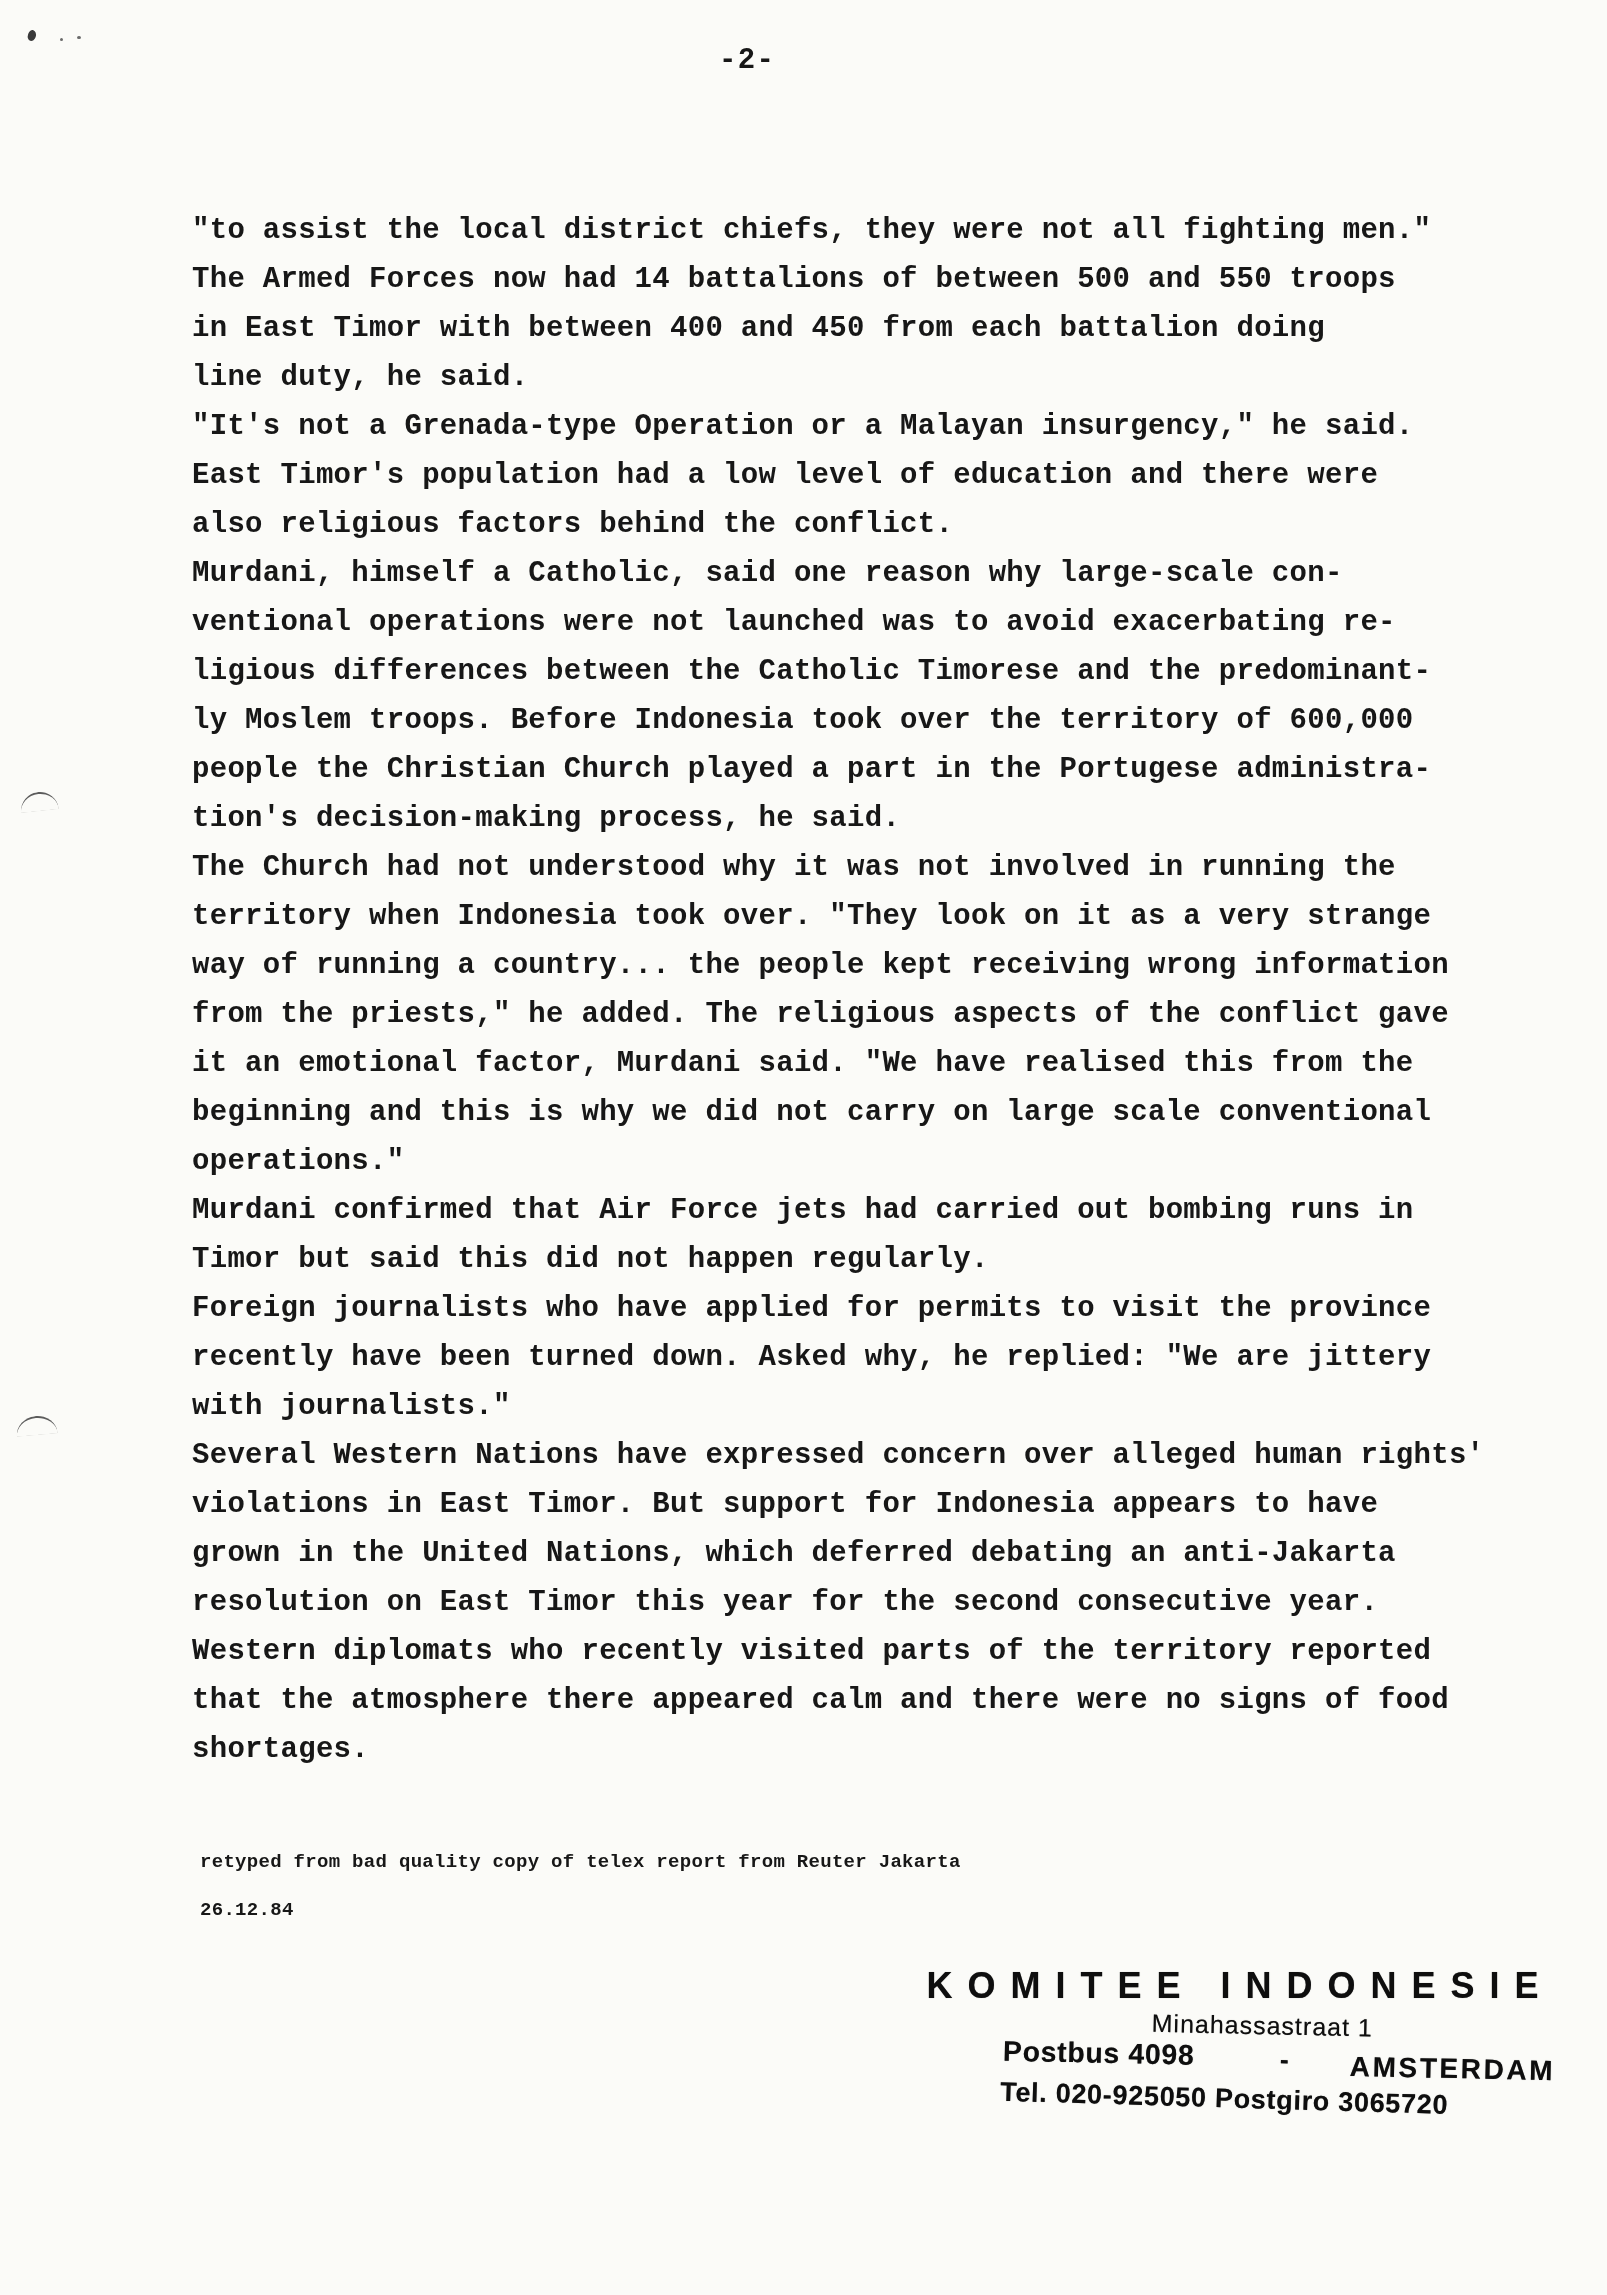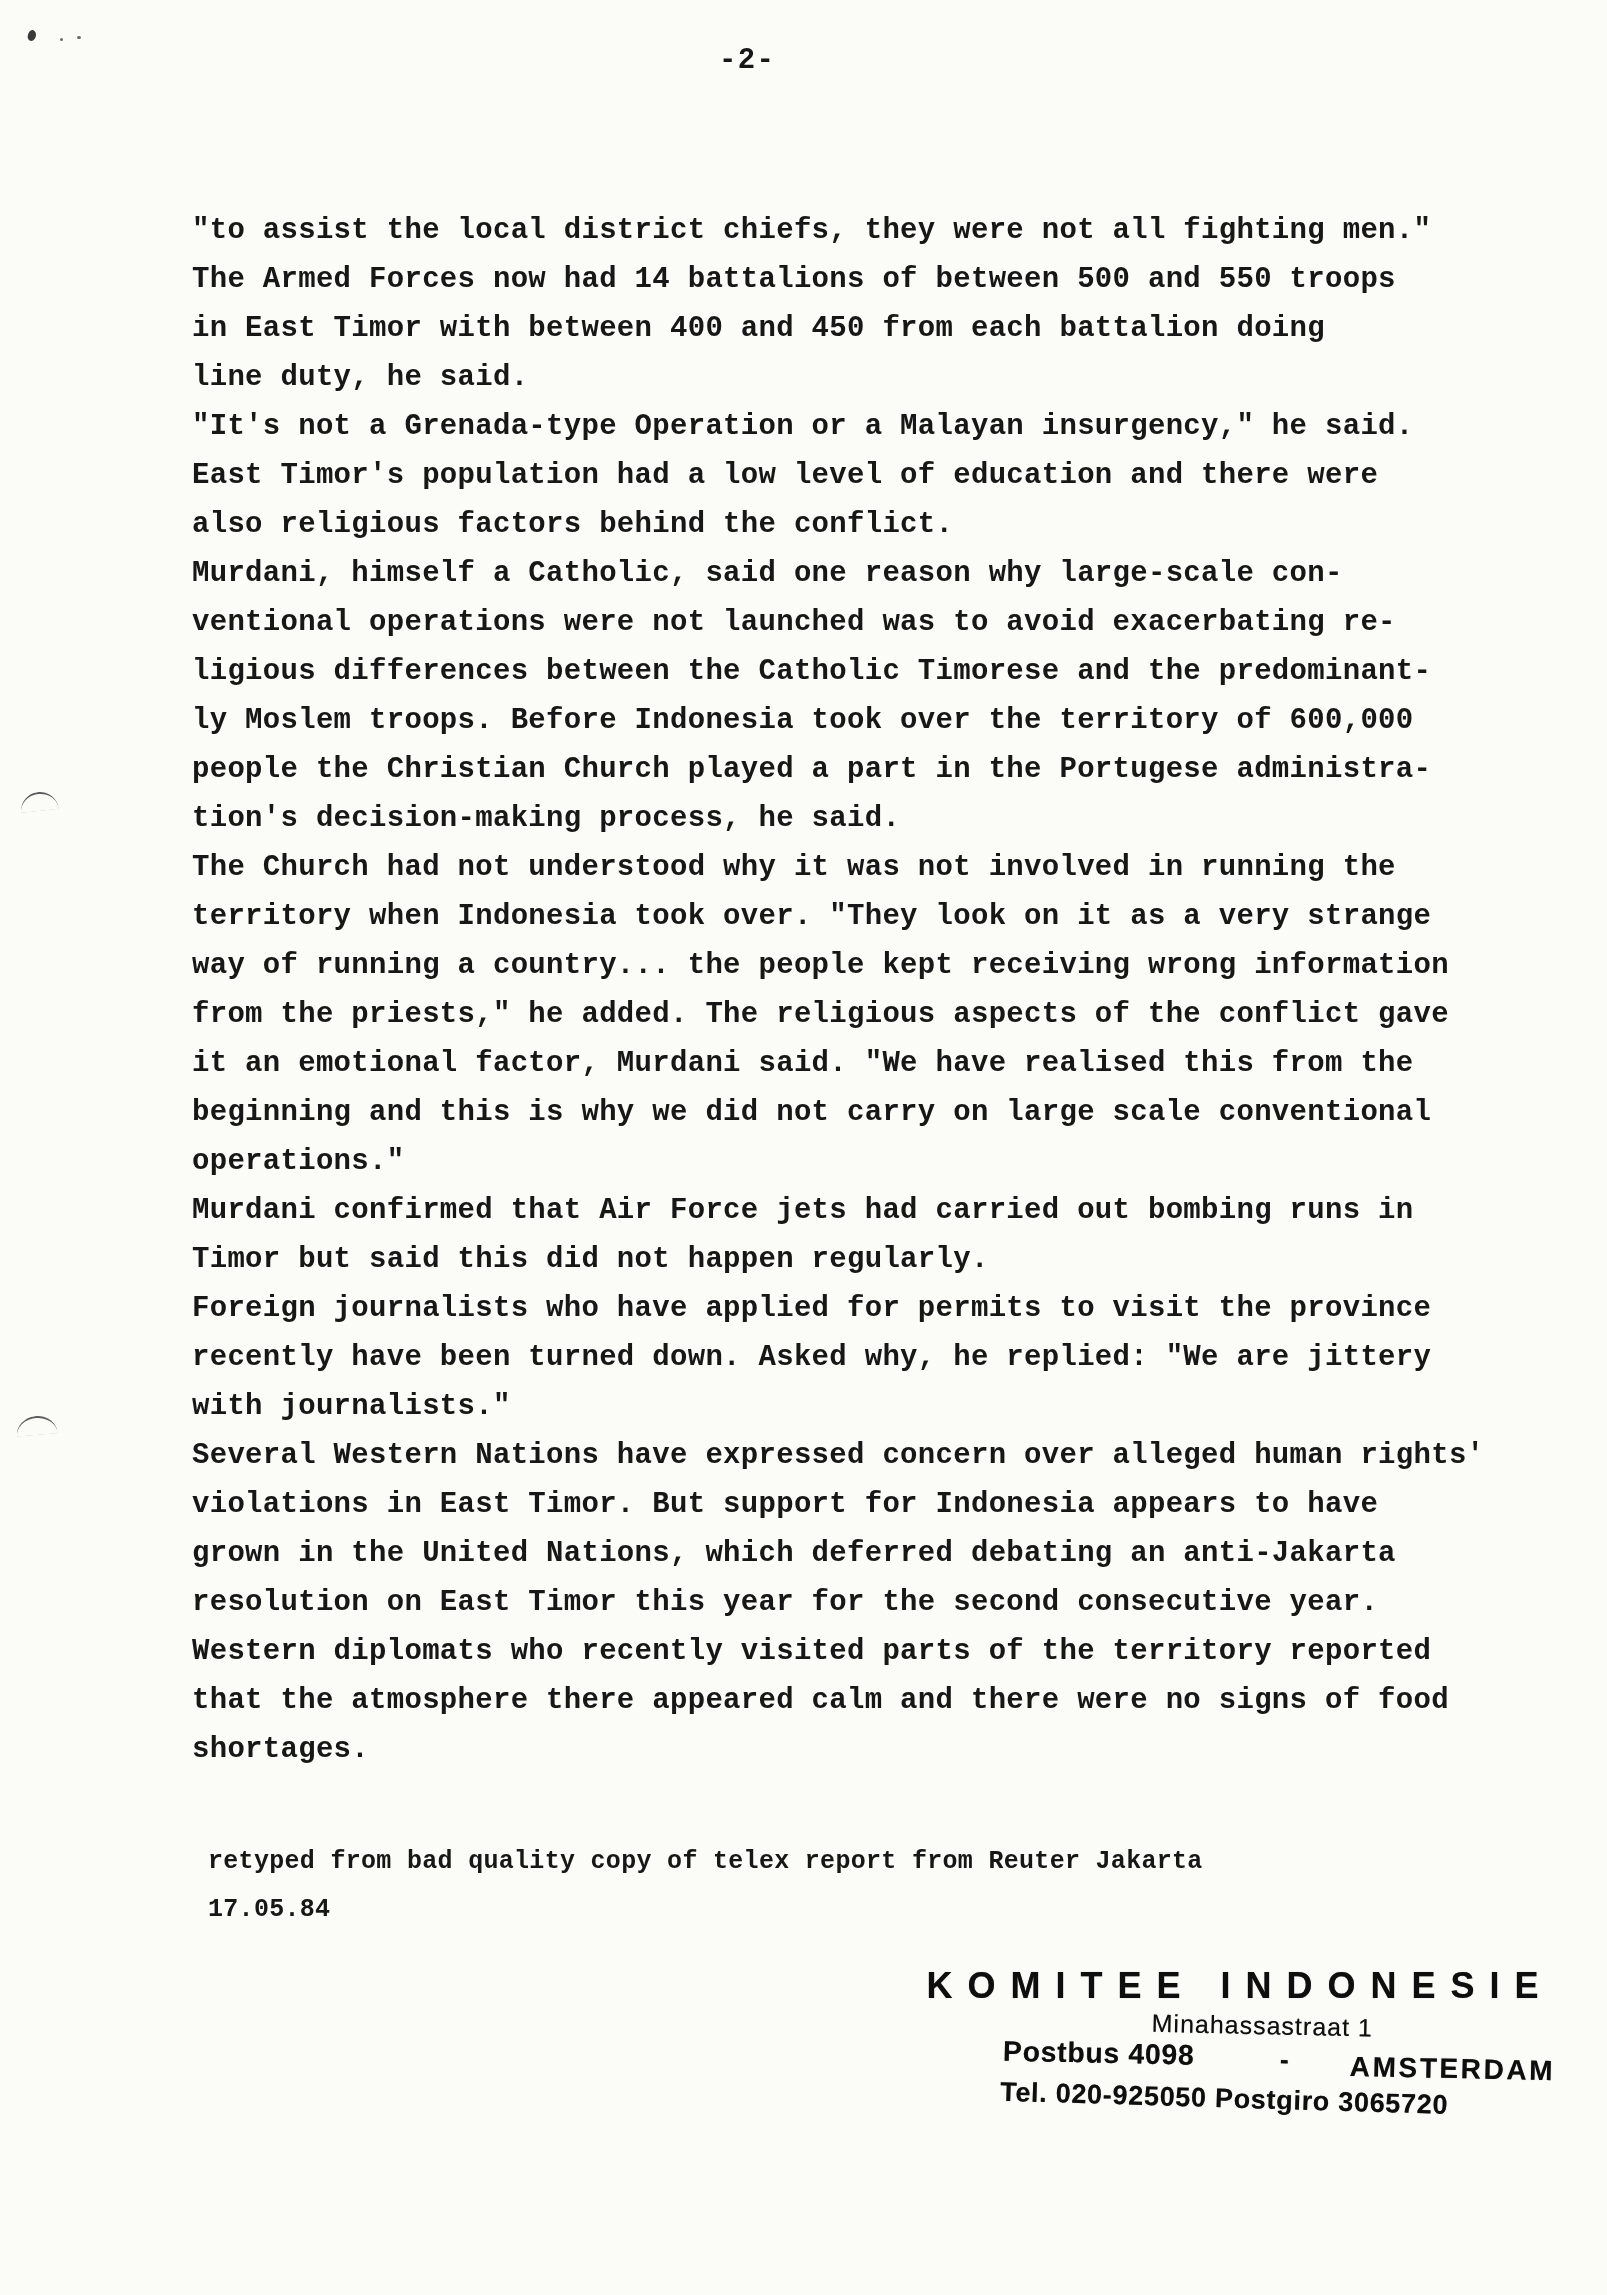--- a/index.html
+++ b/index.html
@@ -26,23 +26,23 @@
     top: 206px;
     width: 1355px;
     font-size: 29px;
     font-weight: 700;
     line-height: 49px;
     letter-spacing: 0.3px;
     white-space: pre;
   }
   .footer-text {
     position: absolute;
-    left: 208px;
+    left: 200px;
     top: 1838px;
-    font-size: 25px;
+    font-size: 19px;
     font-weight: 700;
     line-height: 48px;
     letter-spacing: 0.3px;
     white-space: pre;
   }
   .body-text .line, .footer-text .line { height: auto; }
 
   
   .stamp {
     position: absolute;
@@ -154,21 +154,21 @@
 </style>
 </head>
 <body>
 
 <div class="page">
 
   <div class="page-number">-2-</div>
 
   <div class="body-text"><div class="line">"to assist the local district chiefs, they were not all fighting men."</div><div class="line">The Armed Forces now had 14 battalions of between 500 and 550 troops</div><div class="line">in East Timor with between 400 and 450 from each battalion doing</div><div class="line">line duty, he said.</div><div class="line">"It's not a Grenada-type Operation or a Malayan insurgency," he said.</div><div class="line">East Timor's population had a low level of education and there were</div><div class="line">also religious factors behind the conflict.</div><div class="line">Murdani, himself a Catholic, said one reason why large-scale con-</div><div class="line">ventional operations were not launched was to avoid exacerbating re-</div><div class="line">ligious differences between the Catholic Timorese and the predominant-</div><div class="line">ly Moslem troops. Before Indonesia took over the territory of 600,000</div><div class="line">people the Christian Church played a part in the Portugese administra-</div><div class="line">tion's decision-making process, he said.</div><div class="line">The Church had not understood why it was not involved in running the</div><div class="line">territory when Indonesia took over. "They look on it as a very strange</div><div class="line">way of running a country... the people kept receiving wrong information</div><div class="line">from the priests," he added. The religious aspects of the conflict gave</div><div class="line">it an emotional factor, Murdani said. "We have realised this from the</div><div class="line">beginning and this is why we did not carry on large scale conventional</div><div class="line">operations."</div><div class="line">Murdani confirmed that Air Force jets had carried out bombing runs in</div><div class="line">Timor but said this did not happen regularly.</div><div class="line">Foreign journalists who have applied for permits to visit the province</div><div class="line">recently have been turned down. Asked why, he replied: "We are jittery</div><div class="line">with journalists."</div><div class="line">Several Western Nations have expressed concern over alleged human rights'</div><div class="line">violations in East Timor. But support for Indonesia appears to have</div><div class="line">grown in the United Nations, which deferred debating an anti-Jakarta</div><div class="line">resolution on East Timor this year for the second consecutive year.</div><div class="line">Western diplomats who recently visited parts of the territory reported</div><div class="line">that the atmosphere there appeared calm and there were no signs of food</div><div class="line">shortages.</div></div>
 
-  <div class="footer-text"><div class="line">retyped from bad quality copy of telex report from Reuter Jakarta</div><div class="line">17.05.84</div></div>
+  <div class="footer-text"><div class="line">retyped from bad quality copy of telex report from Reuter Jakarta</div><div class="line">26.12.84</div></div>
 
   <div class="stamp">
     <div class="stamp-org">KOMITEE INDONESIE</div>
     <div class="stamp-street">Minahassastraat 1</div>
     <div class="stamp-row">
       <span class="stamp-postbus">Postbus 4098</span>
       <span class="stamp-dash">-</span>
       <span class="stamp-city">AMSTERDAM</span>
     </div>
     <div class="stamp-tel">Tel. 020-925050 Postgiro 3065720</div>

